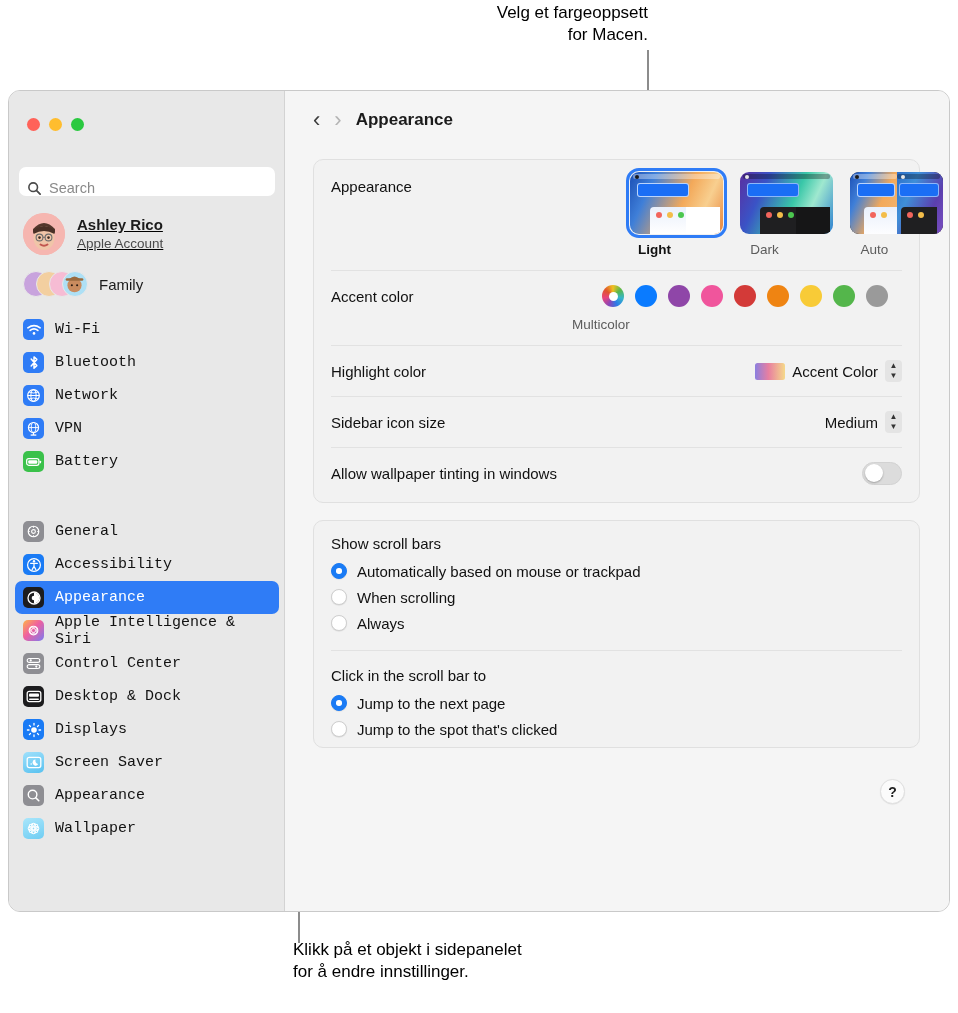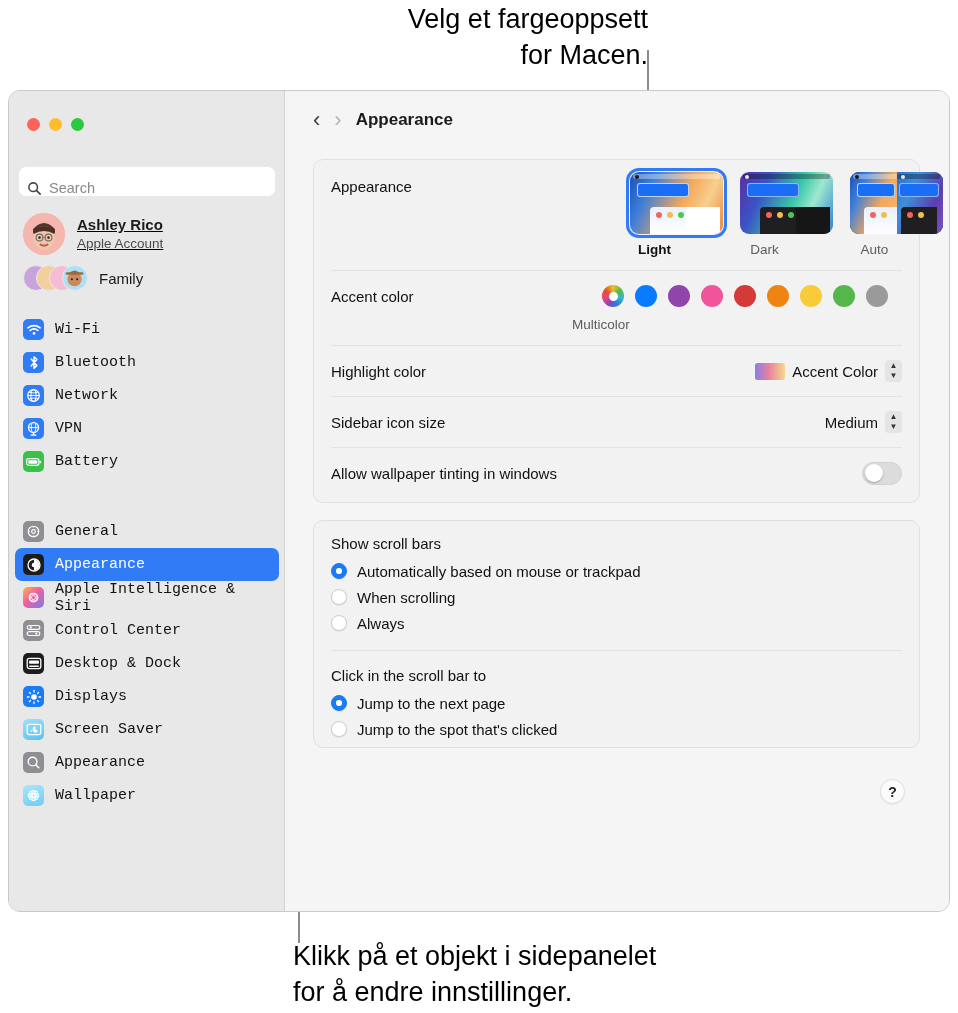--- a/index.html
+++ b/index.html
@@ -7,21 +7,21 @@
     width: 958px; height: 1013px;
     background: #ffffff;
     font-family: "Liberation Sans", sans-serif;
     overflow: hidden;
   }
   #root { position: relative; width: 958px; height: 1013px; }
 
   
   .callout {
     position: absolute;
-    font-size: 27px;
+    font-size: 17px;
     color: #000;
     line-height: 1.32;
     white-space: pre-line;
   }
   #callout-top { top: 2px; left: 0; width: 648px; text-align: right; }
   #callout-bottom { top: 939px; left: 293px; width: 520px; text-align: left; }
   .leader { position: absolute; background: #8c8c8c; }
 
   
   #window {
@@ -59,21 +59,21 @@
   }
   .avatar {
     width: 42px; height: 42px; border-radius: 50%;
     background: #f4b3ae; position: relative; overflow: hidden;
     flex: none;
   }
   .acc-name { font-size: 15px; font-weight: bold; color: #1b1b1b; line-height: 1.25; }
   .acc-sub { font-size: 13.5px; color: #4a4a4a; line-height: 1.3; }
 
   #family {
-    position: absolute; top: 174px; left: 14px;
+    position: absolute; top: 180px; left: 14px;
     display: flex; align-items: center; gap: 10px;
   }
   .fam-stack { position: relative; width: 66px; height: 26px; flex: none; }
   .fam { position: absolute; top: 0; width: 26px; height: 26px; border-radius: 50%;
          border: 1.5px solid #e8e8e8; overflow: hidden; }
   .fam-label { font-size: 15px; color: #1b1b1b; }
 
   .nav-group { position: absolute; left: 6px; width: 264px; font-family: Liberation Mono, monospace; }
   #group1 { top: 222px; }
   #group2 { top: 424px; }
@@ -320,20 +320,30 @@
               <circle cx="8" cy="8" r="2" fill="none" stroke="#fff" stroke-width="1.2"></circle>
               <g stroke="#fff" stroke-width="1.2">
                 <line x1="8" y1="2.4" x2="8" y2="4"></line>
                   <line x1="8" y1="12" x2="8" y2="13.6"></line>
                 <line x1="2.4" y1="8" x2="4" y2="8"></line>
                   <line x1="12" y1="8" x2="13.6" y2="8"></line>
               </g>
             </svg>
           </span>
           <span>General</span>
+        </div>
+        <div class="nav-item">
+          <span class="nav-icon" style="background:#1a7bf5">
+            <svg width="16" height="16" viewBox="0 0 16 16">
+              <circle cx="8" cy="8" r="6.4" fill="none" stroke="#fff" stroke-width="1.2"></circle>
+              <circle cx="8" cy="4.2" r="1.2" fill="#fff"></circle>
+              <path d="M4.6 6.3 H11.4 M8 6.3 V9.4 M8 9.4 L6.1 12.6 M8 9.4 L9.9 12.6" stroke="#fff" stroke-width="1.2" fill="none" stroke-linecap="round"></path>
+            </svg>
+          </span>
+          <span>Accessibility</span>
         </div>
         <div class="nav-item selected">
           <span class="nav-icon" style="background:#1c1c1e">
             <svg width="16" height="16" viewBox="0 0 16 16">
               <circle cx="8" cy="8" r="6" fill="none" stroke="#fff" stroke-width="1.3"></circle>
               <path d="M8 2.6 A5.4 5.4 0 0 1 8 13.4 Z" fill="#fff"></path>
               <circle cx="8" cy="8" r="2.3" fill="#fff"></circle>
             </svg>
           </span>
           <span>Appearance</span>

